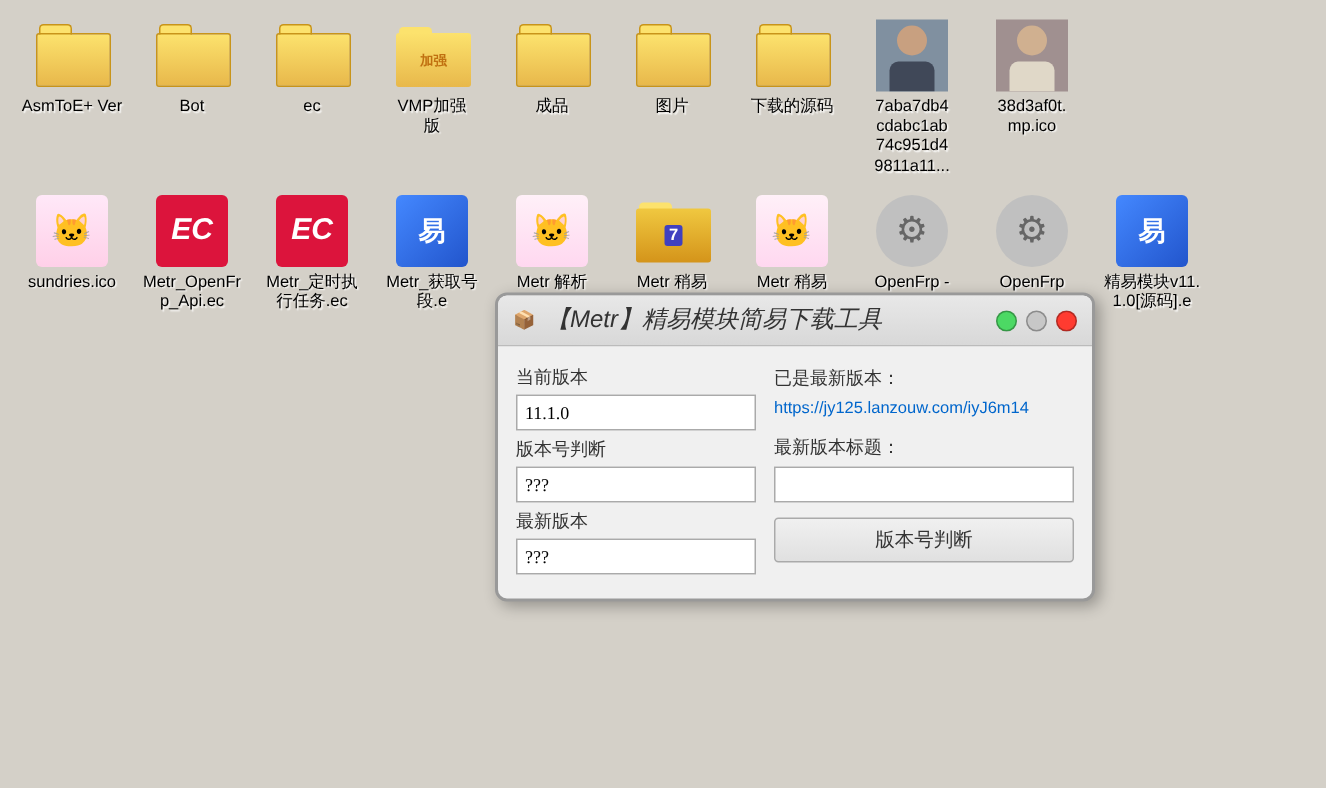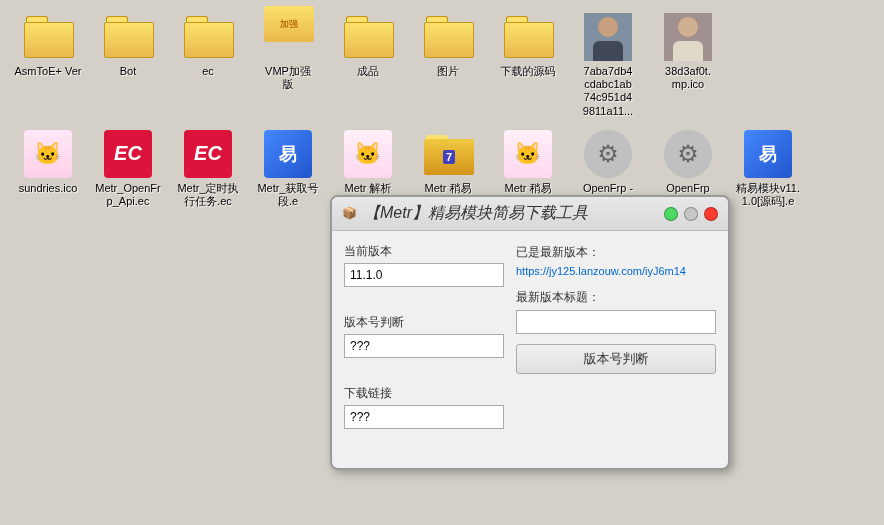--- a/index.html
+++ b/index.html
@@ -116,37 +116,37 @@
     .modal-left {
       width: 160px;
       flex-shrink: 0;
     }
 
     .modal-right {
       flex: 1;
     }
 
     .field-group {
-      margin-bottom: 27px;
+      margin-bottom: 4px;
     }
 
     .field-label {
       font-size: 12px;
       color: #333;
       margin-bottom: 3px;
     }
 
     .field-input {
       width: 100%;
       height: 24px;
       border: 1px solid #aaa;
       background: #fff;
       padding: 2px 5px;
       font-size: 12px;
-      font-family: Liberation Sans, sans-serif;
+      font-family: Liberation Serif, serif;
     }
 
     .info-text {
       font-size: 12px;
       color: #333;
       line-height: 1.6;
       margin-bottom: 8px;
     }
 
     .info-link {
@@ -340,21 +340,21 @@
           </div>
       </div>
       <div class="icon-label">ec</div>
     </div>
 
 
     <div class="desktop-icon">
       <div class="icon-img">
         <div style="position:relative;width:50px;height:42px;">
           <div style="position:absolute;top:2px;left:2px;width:22px;height:10px;background:#fce26d;border-radius:3px 3px 0 0;"></div>
-          <div style="position:absolute;bottom:16px;width:50px;height:36px;background:linear-gradient(180deg,#fce26d 0%,#e8b84b 100%);border-radius:2px;display:flex;align-items:center;justify-content:center;">
+          <div style="position:absolute;bottom:0;width:50px;height:36px;background:linear-gradient(180deg,#fce26d 0%,#e8b84b 100%);border-radius:2px;display:flex;align-items:center;justify-content:center;">
             <span style="font-size:9px;color:#c07010;font-weight:bold;">加强</span>
           </div>
         </div>
       </div>
       <div class="icon-label">VMP加强<br>版</div>
     </div>
 
 
     <div class="desktop-icon">
       <div class="icon-img">
@@ -512,21 +512,21 @@
             <div class="field-label">当前版本</div>
             <input class="field-input" type="text" value="11.1.0" style="">
           </div>
 
           <div class="field-group">
             <div class="field-label">版本号判断</div>
             <input class="field-input" type="text" value="???" style="">
           </div>
 
           <div class="field-group">
-            <div class="field-label">下载链接</div>
+            <div class="field-label">最新版本</div>
             <input class="field-input" type="text" value="???" style="">
           </div>
         </div>
 
         <div class="modal-right">
           
           
           <div class="info-text">
             <span>已是最新版本：</span><br>
             <span class="info-link">https://jy125.lanzouw.com/iyJ6m14</span>

